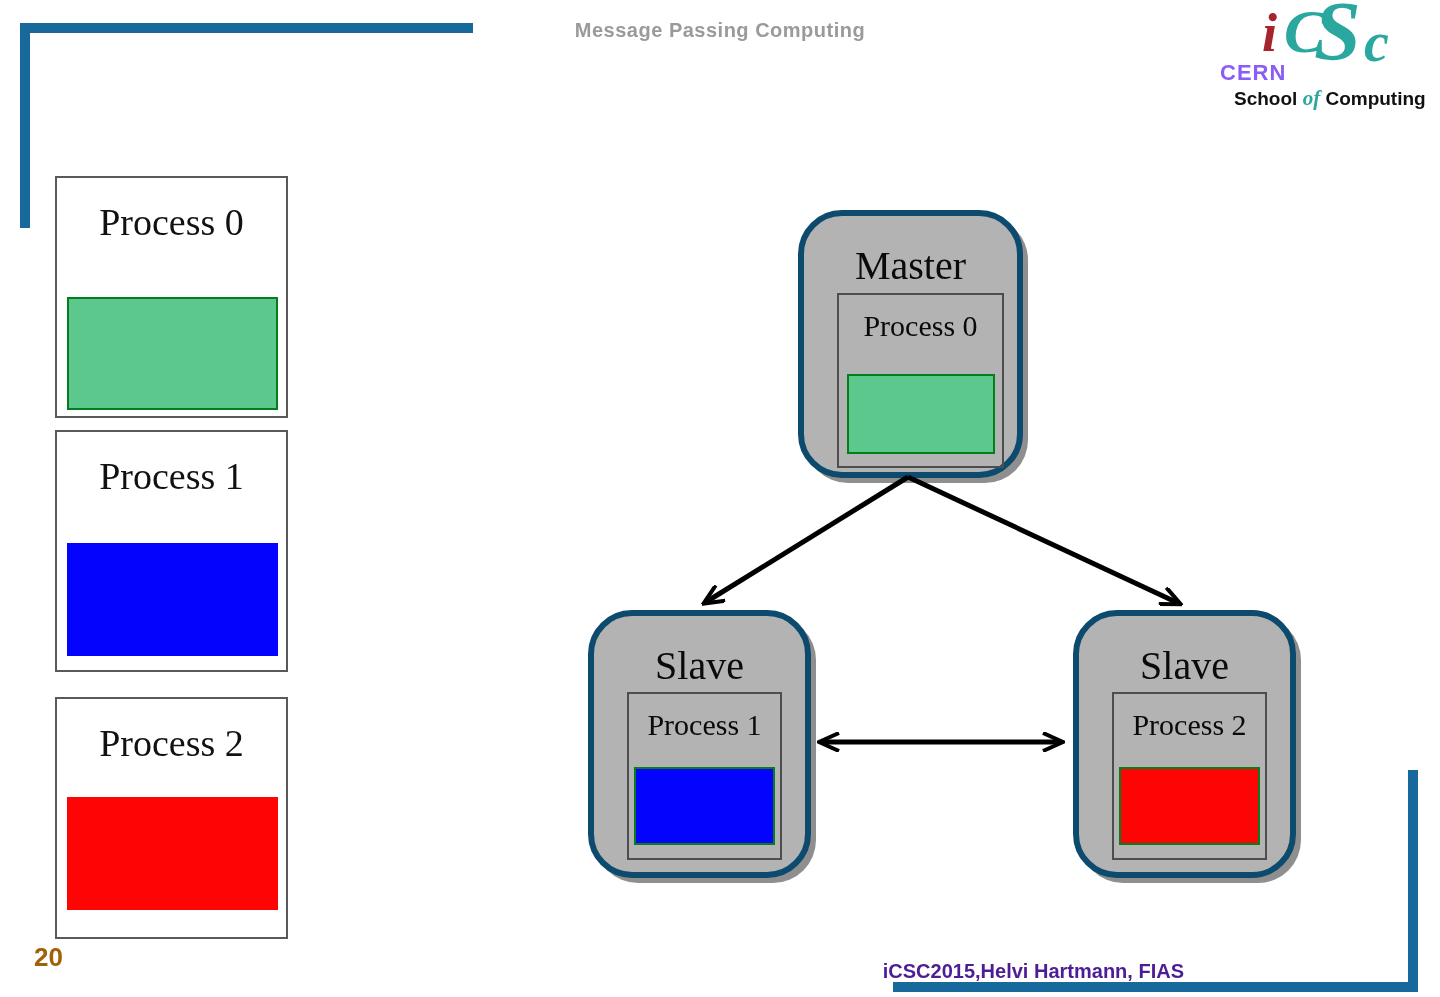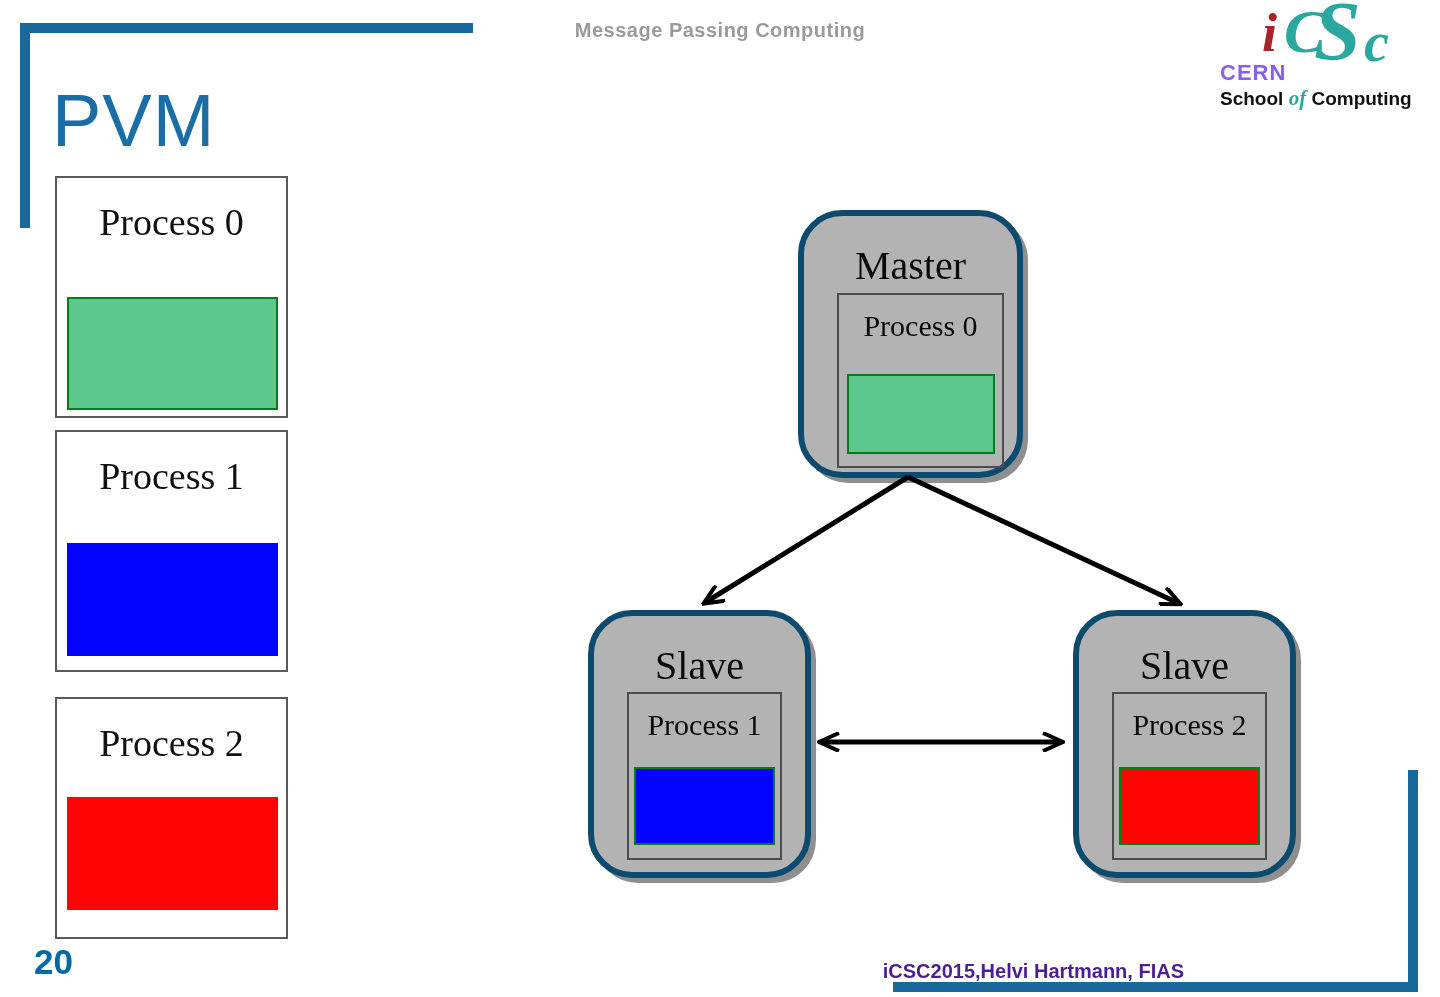--- a/index.html
+++ b/index.html
@@ -34,21 +34,21 @@
   .logo .glyph { position: absolute; font-family: "Liberation Serif", serif; font-style: italic; font-weight: bold; line-height: 1; }
   .logo-i  { left: 44px;  top: 6px;  font-size: 54px; color: #a6242b; }
   .logo-c1 { left: 66px;  top: 0px;  font-size: 62px; color: #2aa79e; }
   .logo-s  { left: 96px;  top: -10px; font-size: 84px; color: #2aa79e; }
   .logo-c2 { left: 146px; top: 14px; font-size: 56px; color: #2aa79e; }
   .logo-cern {
     position: absolute; left: 2px; top: 60px; font-size: 22px;
     font-weight: bold; color: #8b5cf6; letter-spacing: 1px;
   }
   .logo-school {
-    position: absolute; left: 2px; top: 86px; font-size: 19px;
+    position: absolute; left: 16px; top: 86px; font-size: 19px;
     font-weight: bold; color: #111111; white-space: nowrap; text-align: center;
   }
   .logo-school .of {
     font-family: "Liberation Serif", serif; font-style: italic;
     font-weight: bold; color: #2aa79e; font-size: 21px;
   }
 
   
   .slide-title {
     position: absolute; left: 52px; top: 78px;
@@ -106,21 +106,21 @@
 
   
   .arrows {
     position: absolute; left: 0; top: 0; width: 1440px; height: 997px;
     pointer-events: none;
   }
 
   
   .page-number {
     position: absolute; left: 34px; top: 942px;
-    font-size: 35px; font-weight: bold; color: #0369a1;
+    font-size: 26px; font-weight: bold; color: #a16207;
   }
   .footer-credit {
     position: absolute; left: 0; top: 960px; width: 1184px;
     text-align: right; font-size: 20px; font-weight: bold; color: #4c1d95;
   }
 </style>
 </head>
 <body>
 
 <div class="slide">
@@ -134,21 +134,20 @@
 
   <div class="logo">
     <span class="glyph logo-i">i</span>
     <span class="glyph logo-c1">C</span>
     <span class="glyph logo-s">S</span>
     <span class="glyph logo-c2">c</span>
     <div class="logo-cern">CERN</div>
     <div class="logo-school"><span>School</span> <span class="of">of</span> <span>Computing</span></div>
   </div>
 
-  <div class="slide-title">PVM</div>
 
   <div class="card card0">
     <div class="card-label">Process 0</div>
     <div class="rect" style="background-color: rgb(93, 200, 142);"></div>
   </div>
   <div class="card card1">
     <div class="card-label">Process 1</div>
     <div class="rect" style="background-color: rgb(4, 4, 254);"></div>
   </div>
   <div class="card card2">

